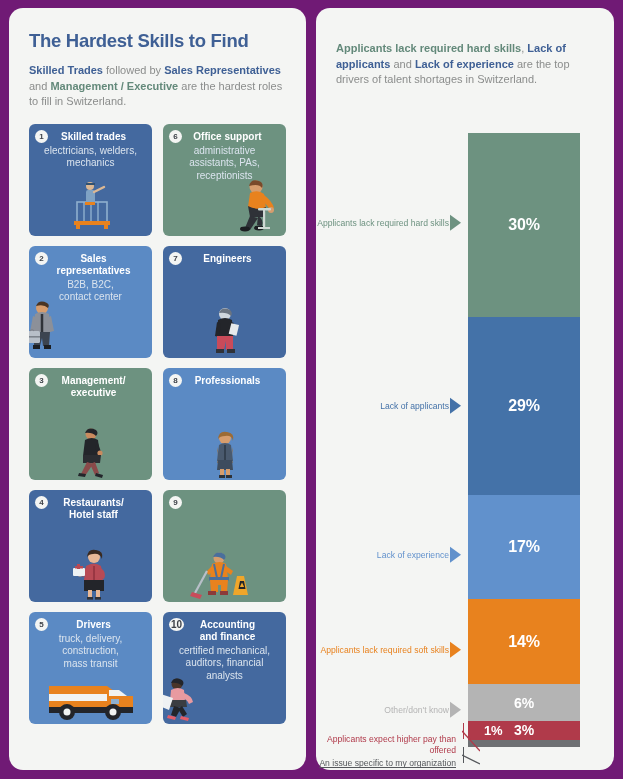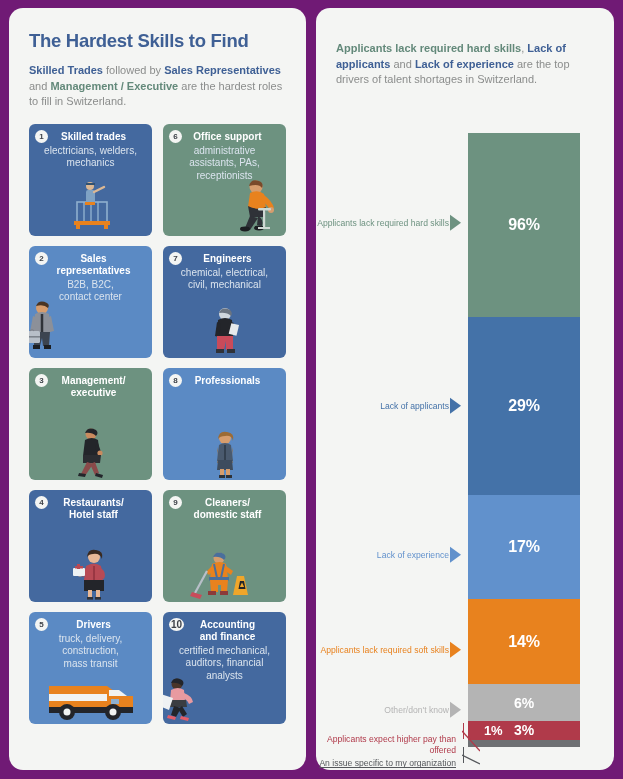--- a/index.html
+++ b/index.html
@@ -250,22 +250,20 @@
             <rect x="9" y="31" width="16" height="12" rx="1.5" fill="#b8bfc8"></rect>
             <rect x="9" y="36" width="16" height="1.6" fill="#7d838c"></rect>
             <path d="M15 31 q2-3 4 0" fill="none" stroke="#7d838c" stroke-width="1.2"></path>
           </svg>
         </div>
       </div>
 
       <div class="card c-blue-d">
         <span class="badge">7</span>
         <div class="card-title" style="white-space: pre-line;">Engineers</div>
-        <div class="card-sub" style="white-space: pre-line;">chemical, electrical,
-civil, mechanical</div>
         <div class="art">
           <svg width="44" height="50" viewBox="0 0 44 50" style="margin-top:6px">
             <circle cx="22" cy="8" r="6" fill="#cfd6dd"></circle>
             <path d="M16 7 q3-7 11-3 q3 3 1 6 q-4-4-12-3z" fill="#6b7480"></path>
             <path d="M15 14 q7-4 14 0 l1 16 l-16 0z" fill="#23252a"></path>
             <path d="M14 16 l-2 14 l4 1 l2-13z" fill="#23252a"></path>
             <path d="M30 16 l3 8 l-4 2 l-2-7z" fill="#23252a"></path>
             <path d="M14 30 h16 l0 14 l-7 0 l0-9 l-2 9 l-7 0z" fill="#c94b5a"></path>
             <rect x="13" y="43" width="8" height="4" fill="#2f3238"></rect>
             <rect x="24" y="43" width="8" height="4" fill="#2f3238"></rect>
@@ -336,22 +334,20 @@
             <rect x="31" y="49" width="6" height="2.6" fill="#2f3238"></rect>
             <rect x="9" y="20" width="12" height="8" rx="1" fill="#eef2f4"></rect>
             <rect x="13" y="16" width="3" height="5" fill="#b84a55"></rect>
             <rect x="11" y="18" width="8" height="2.5" fill="#b84a55"></rect>
           </svg>
         </div>
       </div>
 
       <div class="card c-green">
         <span class="badge">9</span>
-        <div class="card-title" style="white-space: pre-line;">Cleaners/
-domestic staff</div>
         <div class="card-sub" style="white-space: pre-line;"></div>
         <div class="art">
           <svg width="72" height="50" viewBox="0 0 72 50" style="margin-top:6px">
             <circle cx="30" cy="8" r="5.5" fill="#d79d6d"></circle>
             <path d="M24 7 q3-7 11-3 q3 3 0 6 q-4-4-11-3z" fill="#4a6f9c"></path>
             <path d="M23 14 q8-4 14 0 l2 14 l-18 0z" fill="#e8821e"></path>
             <path d="M25 14 l3 14 M35 14 l-3 14" stroke="#4a6f9c" stroke-width="2"></path>
             <path d="M37 16 l7 5 l-2 4 l-7-5z" fill="#e8821e"></path>
             <path d="M23 16 l-6 6 l3 3 l5-5z" fill="#e8821e"></path>
             <rect x="20" y="27" width="20" height="3.5" fill="#4a6f9c"></rect>
@@ -418,21 +414,21 @@
     <div class="hdr">
       <p>
         <span class="gr">Applicants lack required hard skills</span><span>, </span><b>Lack of applicants</b><span> and </span><b>Lack of experience</b><span> are the top drivers of talent shortages in Switzerland.</span>
       </p>
     </div>
 
     <div class="chart-wrap">
 
       <div class="bar">
         <div class="seg" style="flex:30;background:#6d9280">
-          <span class="val">96%</span>
+          <span class="val">30%</span>
         </div>
         <div class="seg" style="flex:29;background:#4472a8">
           <span class="val">29%</span>
         </div>
         <div class="seg" style="flex:17;background:#6191cc">
           <span class="val">17%</span>
         </div>
         <div class="seg" style="flex:14;background:#e8821e">
           <span class="val">14%</span>
         </div>

